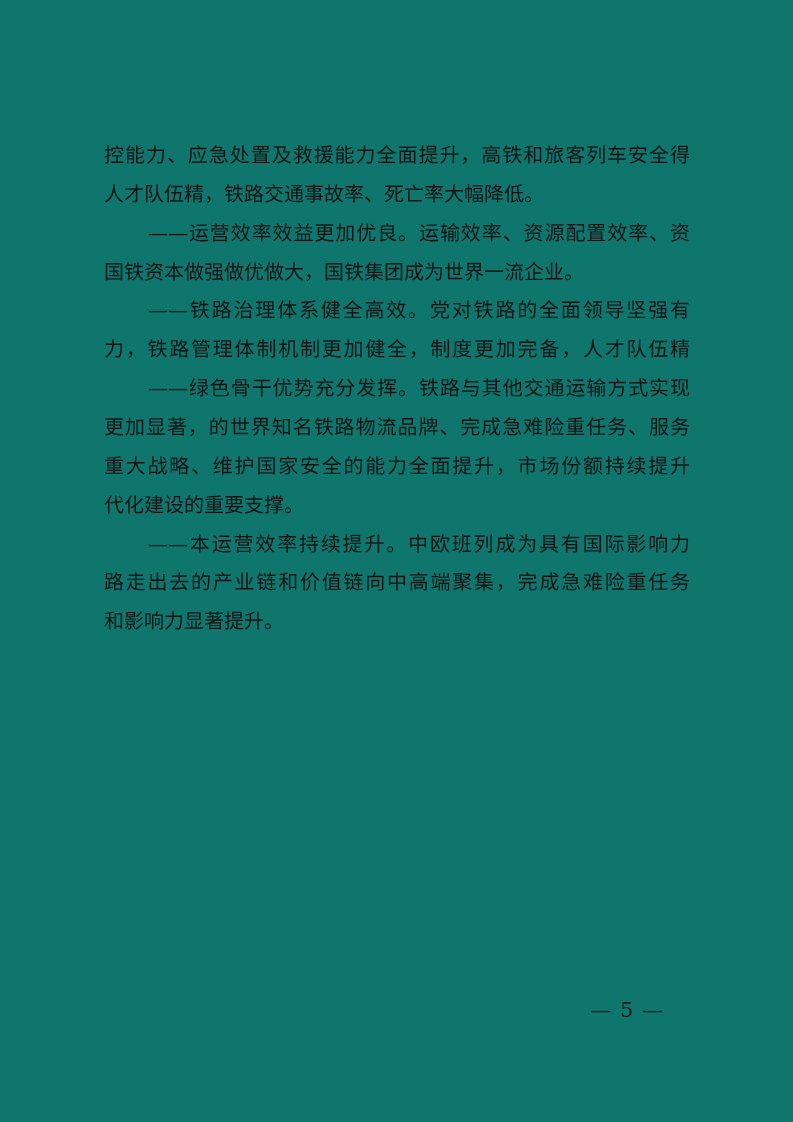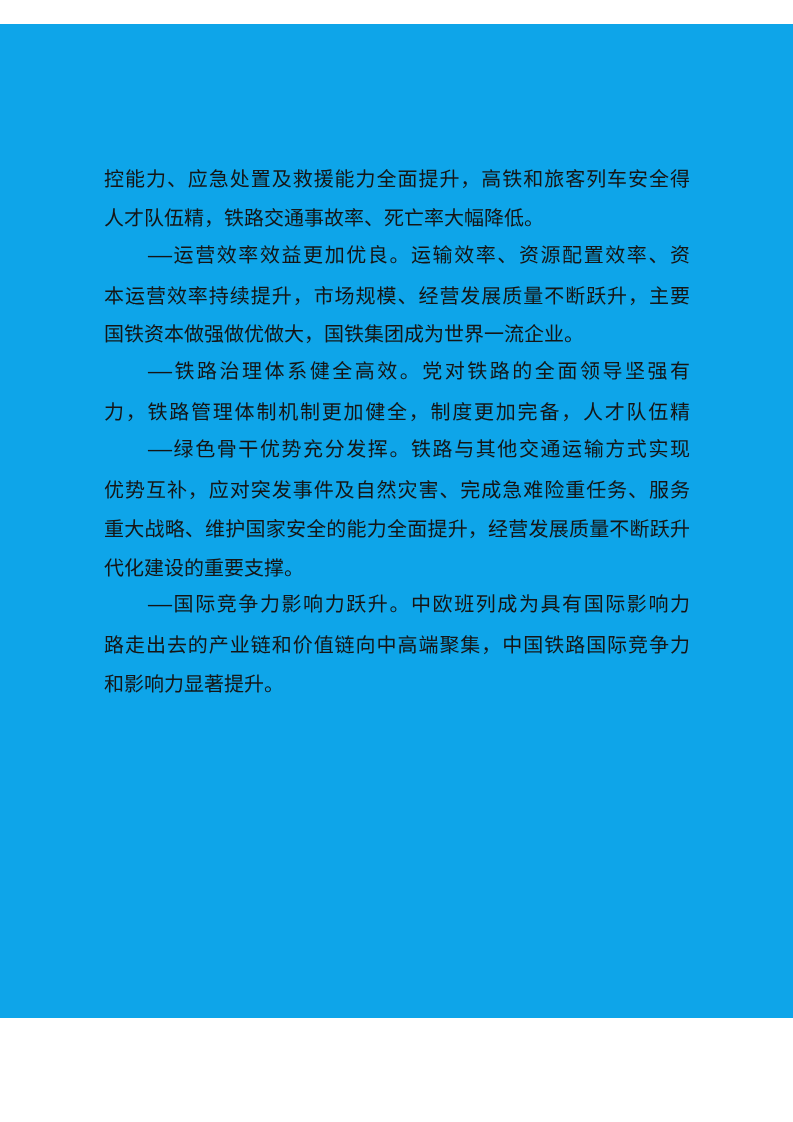--- a/index.html
+++ b/index.html
@@ -3,26 +3,25 @@
 <meta charset="utf-8">
 <style>
   html, body {
     margin: 0;
     padding: 0;
     background: #ffffff;
   }
   .page {
     position: relative;
     width: 793px;
-    height: 994px;
-    background: #0ea5e9;
+    height: 1122px;
+    background: #0f766e;
     overflow: hidden;
     font-family: "DejaVu Serif", "Liberation Serif", serif;
     color: #151515;
-    margin-top: 24px;
   }
   .text-block {
     position: absolute;
     left: 104px;
     top: 136px;
     width: 586px;
   }
   .paragraph {
     margin: 0;
     padding: 0;
@@ -33,21 +32,20 @@
     line-height: 38.86px;
     text-align: justify;
     text-justify: inter-character;
     overflow: hidden;
   }
   .line.full {
     text-align-last: justify;
   }
   .line.indent {
     padding-left: 44px;
-    font-family: Liberation Mono, monospace;
   }
   .page-number {
     position: absolute;
     top: 997px;
     left: 0;
     width: 664px;
     text-align: right;
     font-size: 21px;
     line-height: 26px;
     letter-spacing: 1px;
@@ -58,35 +56,34 @@
 <body>
 
 <div class="page">
   <div class="text-block" id="text-block">
       <div class="paragraph">
         <div class="line full">控能力、应急处置及救援能力全面提升，高铁和旅客列车安全得</div>
         <div class="line">人才队伍精，铁路交通事故率、死亡率大幅降低。</div>
       </div>
       <div class="paragraph">
         <div class="line full indent">——运营效率效益更加优良。运输效率、资源配置效率、资</div>
-        <div class="line full">本运营效率持续提升，市场规模、经营发展质量不断跃升，主要</div>
         <div class="line">国铁资本做强做优做大，国铁集团成为世界一流企业。</div>
       </div>
       <div class="paragraph">
         <div class="line full indent">——铁路治理体系健全高效。党对铁路的全面领导坚强有</div>
         <div class="line full">力，铁路管理体制机制更加健全，制度更加完备，人才队伍精</div>
       </div>
       <div class="paragraph">
         <div class="line full indent">——绿色骨干优势充分发挥。铁路与其他交通运输方式实现</div>
       </div>
       <div class="paragraph">
-        <div class="line full">优势互补，应对突发事件及自然灾害、完成急难险重任务、服务</div>
-        <div class="line full">重大战略、维护国家安全的能力全面提升，经营发展质量不断跃升</div>
+        <div class="line full">更加显著，的世界知名铁路物流品牌、完成急难险重任务、服务</div>
+        <div class="line full">重大战略、维护国家安全的能力全面提升，市场份额持续提升</div>
         <div class="line">代化建设的重要支撑。</div>
       </div>
       <div class="paragraph">
-        <div class="line full indent">——国际竞争力影响力跃升。中欧班列成为具有国际影响力</div>
-        <div class="line full">路走出去的产业链和价值链向中高端聚集，中国铁路国际竞争力</div>
+        <div class="line full indent">——本运营效率持续提升。中欧班列成为具有国际影响力</div>
+        <div class="line full">路走出去的产业链和价值链向中高端聚集，完成急难险重任务</div>
         <div class="line">和影响力显著提升。</div>
       </div>
     </div>
   <div class="page-number">— 5 —</div>
 </div>
 
 </body></html>

